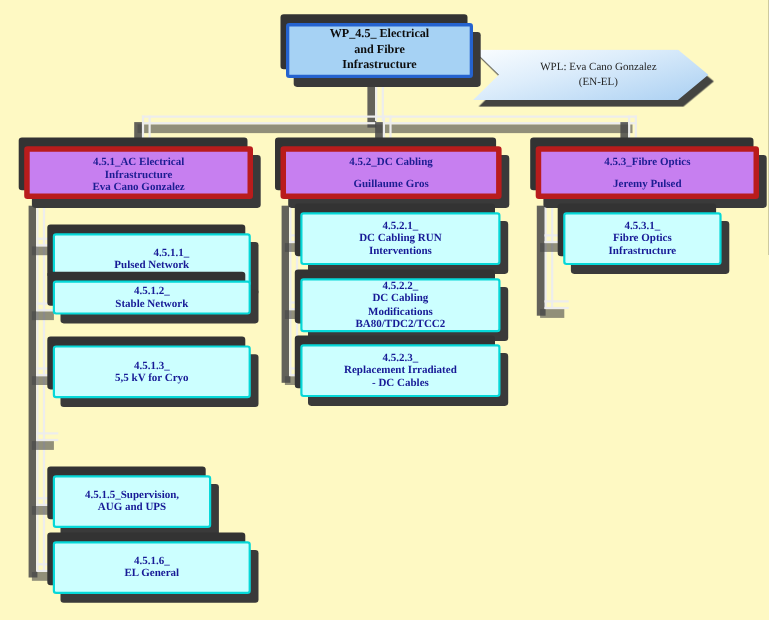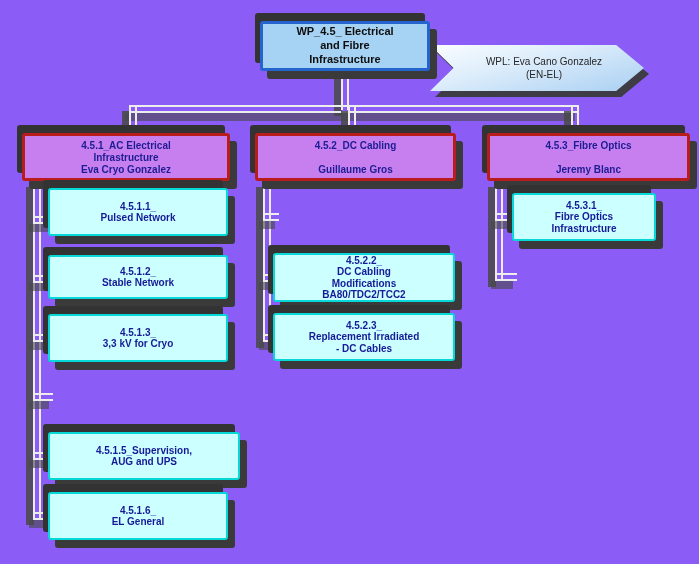--- a/index.html
+++ b/index.html
@@ -1,33 +1,33 @@
 <!DOCTYPE html>
 <html><head>
 <meta charset="utf-8">
 <style>
   html, body { margin: 0; padding: 0; background: #000; }
   body { font-family: "Liberation Sans", sans-serif; }
   .stage {
     position: relative; width: 699px; height: 564px;
-    background: #8b5cf6; overflow: hidden;
+    background: #fef9c3; overflow: hidden; font-family: Liberation Serif, serif;
   }
   .box {
     position: absolute; box-sizing: border-box; border-radius: 3px;
     display: flex; align-items: center; justify-content: center;
     text-align: center; font-weight: bold; z-index: 4;
     box-shadow: 7px 8px 0 #3a3a3a, -5px -8px 0 #333;
   }
   .box span { white-space: pre-line; }
   .topbox {
     background: #a6d2f4; border: 3px solid #2563cf; color: #0d0d0d;
     font-size: 11px; line-height: 1.25; z-index: 5;
   }
   .branch {
-    background: #c77ff0; border: 3px solid #b91c1c; color: #1c1d92;
+    background: #c77ff0; border: 5px solid #b91c1c; color: #1c1d92;
     font-size: 10px; line-height: 1.15;
     flex-direction: column; justify-content: space-between;
     padding: 4px 2px 3px 2px;
   }
   .leaf {
     background: #ccffff; border: 2px solid #06d8d8; color: #171a96;
     font-size: 10px; line-height: 1.15;
   }
   .vline {
     position: absolute; width: 8px; box-sizing: border-box;
@@ -90,52 +90,57 @@
   <div class="banner-wrap">
     <div class="banner-shape">
       <span>WPL: Eva Cano Gonzalez
 (EN-EL)</span>
     </div>
   </div>
 
   <div class="box branch" style="left:22px; top:133px; width:208px; height:48px;">
     <span>4.5.1_AC Electrical
 Infrastructure</span>
-    <span>Eva Cryo Gonzalez</span>
+    <span>Eva Cano Gonzalez</span>
   </div>
   <div class="box branch" style="left:255px; top:133px; width:201px; height:48px;">
     <span>4.5.2_DC Cabling</span>
     <span>Guillaume Gros</span>
   </div>
   <div class="box branch" style="left:487px; top:133px; width:203px; height:48px;">
     <span>4.5.3_Fibre Optics</span>
-    <span>Jeremy Blanc</span>
+    <span>Jeremy Pulsed</span>
   </div>
 
-  <div class="box leaf" style="left:48px; top:188px; width:180px; height:48px;">
+  <div class="box leaf" style="left:48px; top:212px; width:180px; height:48px;text-align:right;">
     <span>4.5.1.1_
 Pulsed Network</span>
   </div>
-  <div class="box leaf" style="left:48px; top:255px; width:180px; height:44px;">
+  <div class="box leaf" style="left:48px; top:255px; width:180px; height:31px;">
     <span>4.5.1.2_
 Stable Network</span>
   </div>
   <div class="box leaf" style="left:48px; top:314px; width:180px; height:48px;">
     <span>4.5.1.3_
-3,3 kV for Cryo</span>
+5,5 kV for Cryo</span>
   </div>
-  <div class="box leaf" style="left:48px; top:432px; width:192px; height:48px;">
+  <div class="box leaf" style="left:48px; top:432px; width:144px; height:48px;">
     <span>4.5.1.5_Supervision,
 AUG and UPS</span>
   </div>
   <div class="box leaf" style="left:48px; top:492px; width:180px; height:48px;">
     <span>4.5.1.6_
 EL General</span>
   </div>
 
+  <div class="box leaf" style="left:273px; top:193px; width:182px; height:48px;">
+    <span>4.5.2.1_
+DC Cabling RUN
+Interventions</span>
+  </div>
   <div class="box leaf" style="left:273px; top:253px; width:182px; height:49px;">
     <span>4.5.2.2_
 DC Cabling
 Modifications
 BA80/TDC2/TCC2</span>
   </div>
   <div class="box leaf" style="left:273px; top:313px; width:182px; height:48px;">
     <span>4.5.2.3_
 Replacement Irradiated
 - DC Cables</span>

